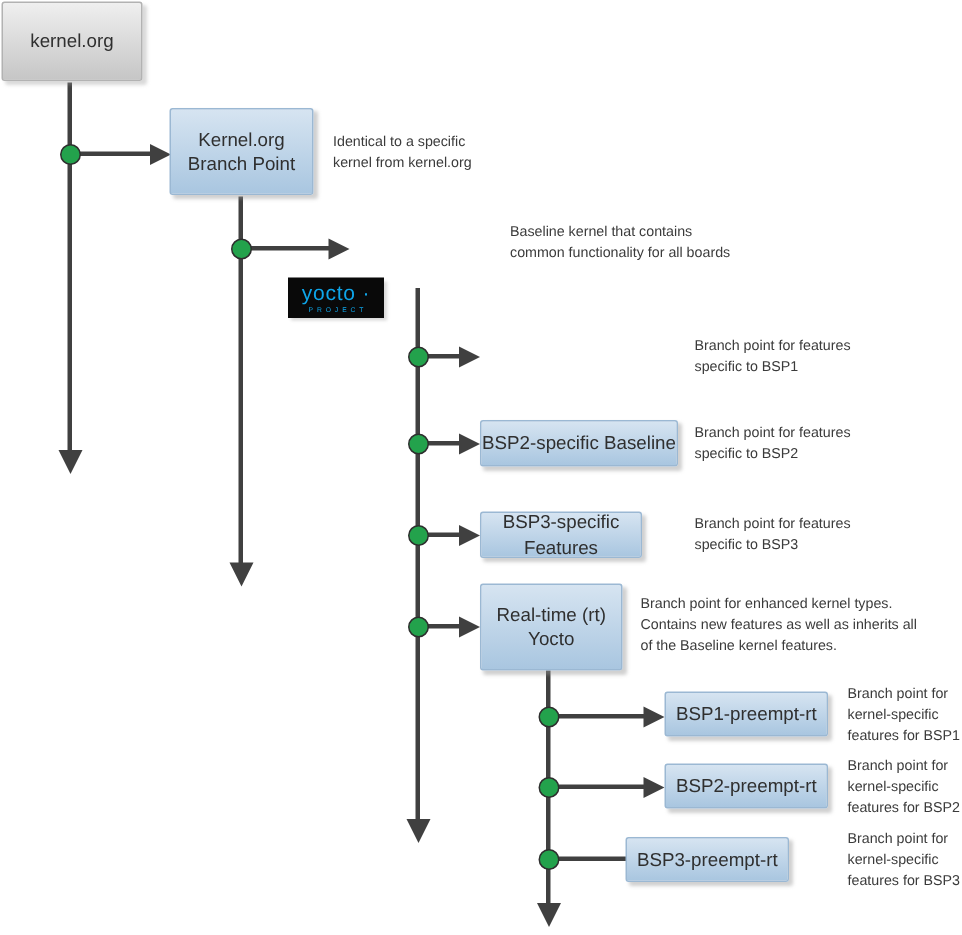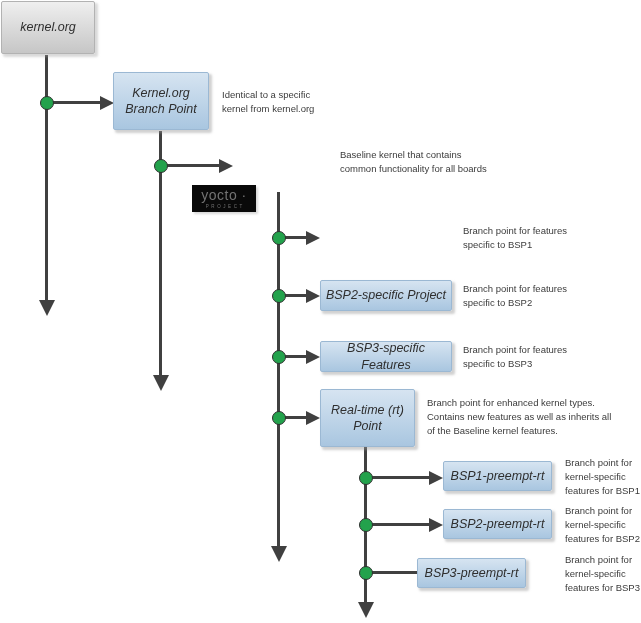--- a/index.html
+++ b/index.html
@@ -3,21 +3,21 @@
 <meta charset="utf-8">
 <style>
   html,body{margin:0;padding:0;background:#ffffff;}
   .canvas{
     position:relative;width:641px;height:623px;background:#ffffff;
     font-family:"Liberation Sans", sans-serif;overflow:hidden;
   }
   .node{
     position:absolute;display:flex;align-items:center;justify-content:center;
     text-align:center;color:#2f2f2f;white-space:pre-line;box-sizing:border-box;
-    border-radius:2px;line-height:1.3;font-style:italic;
+    border-radius:2px;line-height:1.3;
   }
   .node.blue{
     background:linear-gradient(#d6e4f1,#a9c6e0);
     border:1px solid #9bb8d3;
     box-shadow:2.5px 2.5px 2.5px rgba(150,150,150,0.45);
     font-size:12.5px;
   }
   .node.gray{
     background:linear-gradient(#efefef,#c6c6c6);
     border:1px solid #b2b2b2;
@@ -38,34 +38,34 @@
   }
   .dot{
     position:absolute;width:14px;height:14px;border-radius:50%;
     background:#23a24c;border:1px solid #2e2e2e;box-sizing:border-box;
   }
   .ann{
     position:absolute;font-size:9.5px;line-height:14px;color:#3b3b3b;
     white-space:pre-line;
   }
   .logo{
-    position:absolute;background:#090909;color:#737373;
+    position:absolute;background:#090909;color:#0ea5e9;
     display:flex;flex-direction:column;align-items:center;justify-content:center;
     box-shadow:2px 2px 2px rgba(160,160,160,0.4);
   }
   .logo-title{font-size:14px;letter-spacing:0.5px;line-height:14px;}
   .logo-sub{font-size:4.5px;letter-spacing:2.6px;margin-top:2px;text-indent:2.6px;}
 
   
   #box-kernel-org{left:1px;top:1px;width:94px;height:53px;}
   #box-branch-point{left:113px;top:72px;width:96px;height:58px;}
   #box-baseline{left:233px;top:137px;width:94px;height:55px;}
   #box-bsp1{left:320px;top:223px;width:132px;height:31px;}
   #box-bsp2{left:320px;top:280px;width:132px;height:31px;}
-  #box-bsp3{left:320px;top:341px;width:132px;height:31px;}
+  #box-bsp3{left:320px;top:341px;width:108px;height:31px;}
   #box-rt{left:320px;top:389px;width:95px;height:58px;}
   #box-bsp1rt{left:443px;top:461px;width:109px;height:30px;}
   #box-bsp2rt{left:443px;top:509px;width:109px;height:30px;}
   #box-bsp3rt{left:417px;top:558px;width:109px;height:30px;}
   #yocto-logo{left:192px;top:185px;width:64px;height:27px;}
 
   #vline-kernel{left:45px;top:55px;height:246px;}
   #vhead-kernel{left:39px;top:300px;}
   #vline-branch{left:159px;top:131px;height:245px;}
   #vhead-branch{left:153px;top:375px;}
@@ -143,24 +143,24 @@
   <div class="dot" id="dot-4"></div>
   <div class="dot" id="dot-5"></div>
   <div class="dot" id="dot-6"></div>
   <div class="dot" id="dot-7"></div>
   <div class="dot" id="dot-8"></div>
   <div class="dot" id="dot-9"></div>
 
   <div class="node gray" id="box-kernel-org">kernel.org</div>
   <div class="node blue" id="box-branch-point">Kernel.org
 Branch Point</div>
-  <div class="node blue" id="box-bsp2">BSP2-specific Project</div>
+  <div class="node blue" id="box-bsp2">BSP2-specific Baseline</div>
   <div class="node blue" id="box-bsp3">BSP3-specific Features</div>
   <div class="node blue" id="box-rt">Real-time (rt)
-Point</div>
+Yocto</div>
   <div class="node blue" id="box-bsp1rt">BSP1-preempt-rt</div>
   <div class="node blue" id="box-bsp2rt">BSP2-preempt-rt</div>
   <div class="node blue" id="box-bsp3rt">BSP3-preempt-rt</div>
 
   <div class="logo" id="yocto-logo">
     <span class="logo-title">yocto ·</span>
     <span class="logo-sub">PROJECT</span>
   </div>
 
   <div class="ann" id="ann-baseline">Baseline kernel that contains

